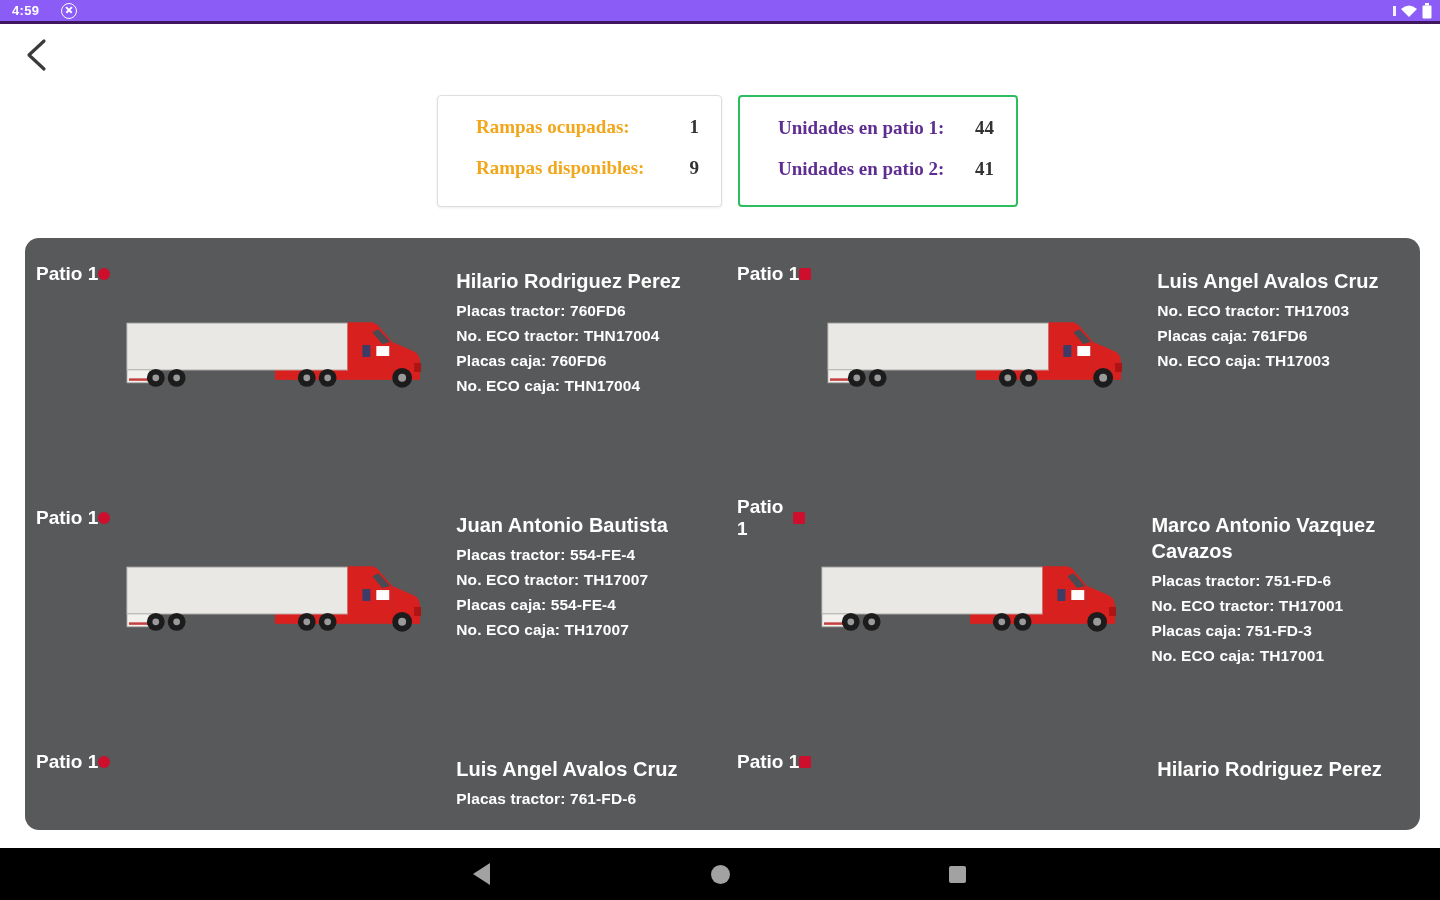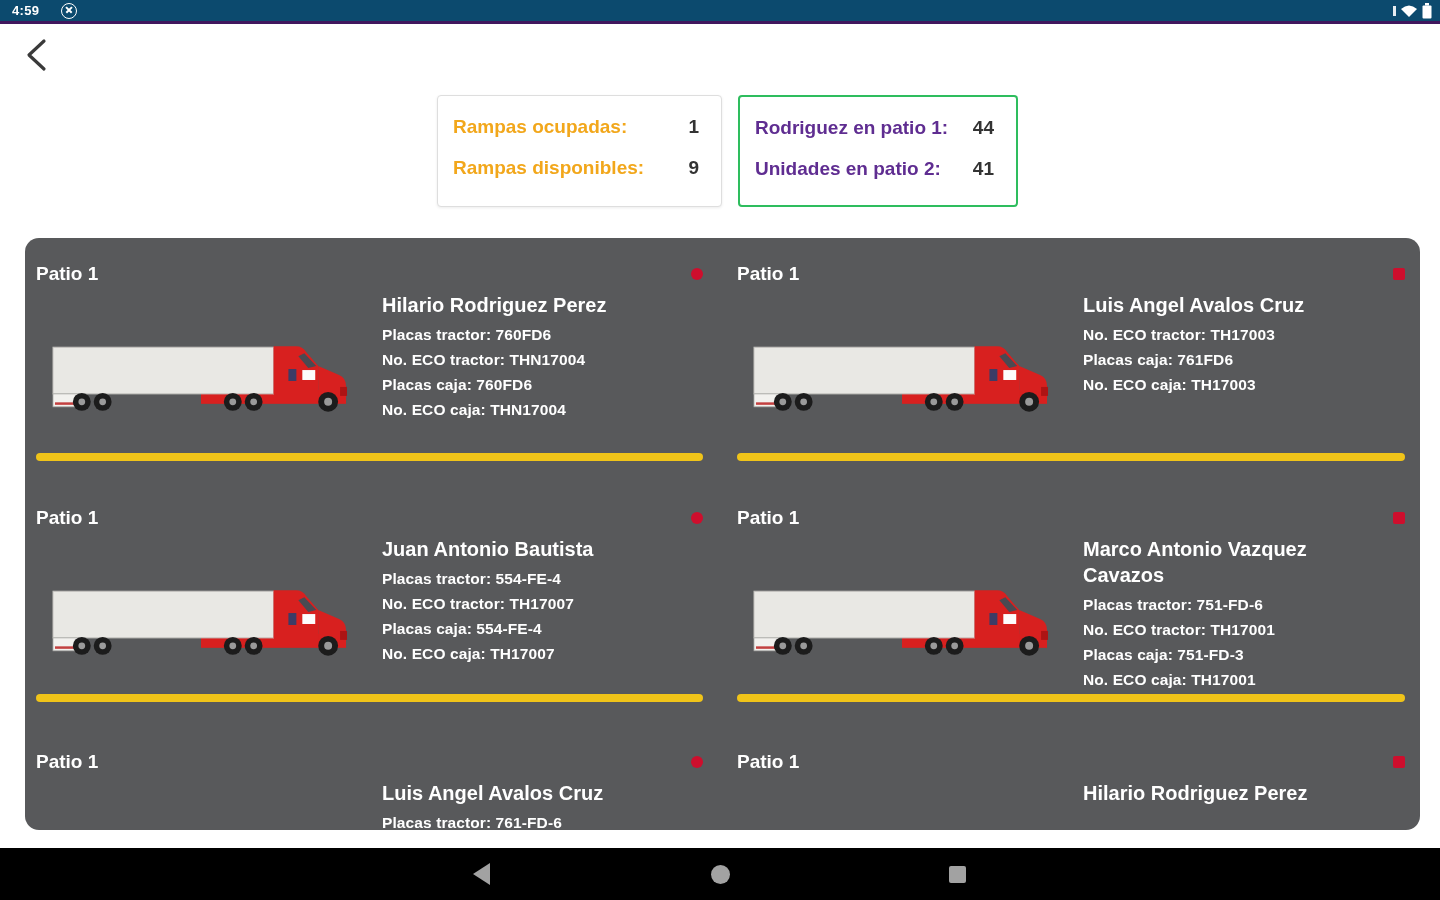--- a/index.html
+++ b/index.html
@@ -1,58 +1,58 @@
 <!DOCTYPE html>
 <html><head>
 <meta charset="utf-8">
 <style>
   * { margin:0; padding:0; box-sizing:border-box; }
   html,body { width:1440px; height:900px; background:#fff; overflow:hidden;
               font-family:"Liberation Sans", sans-serif; }
 
   
   .status-bar { position:absolute; left:0; top:0; width:1440px; height:24px;
-                background:#0c4a6e; border-bottom:3px solid #40175E;
+                background:#8b5cf6; border-bottom:3px solid #40175E;
                 display:flex; align-items:center; color:#fff; }
   .sb-time { font-size:13px; font-weight:bold; margin-left:12px; letter-spacing:.3px; }
   .sb-circle { width:16px; height:16px; border:1.6px solid #fff; border-radius:50%;
                margin-left:22px; position:relative; }
   .sb-circle::before, .sb-circle::after { content:""; position:absolute; left:2.6px; top:5.8px;
                width:8px; height:1.6px; background:#fff; }
   .sb-circle::before { transform:rotate(45deg); }
   .sb-circle::after  { transform:rotate(-45deg); }
   .sb-right { margin-left:auto; display:flex; align-items:center; gap:5px; margin-right:8px; }
   .sb-bar { width:3px; height:10px; background:#fff; opacity:.9; }
   .wifi-icon svg, .battery-icon svg { display:block; }
 
   
   .back-btn { position:absolute; left:16px; top:36px; width:40px; height:40px;
               background:none; border:none; cursor:pointer; }
 
   
   .summary-box { position:absolute; top:95px; height:112px; background:#fff;
-                 border-radius:4px; padding:20px 22px 0 15px; }
+                 border-radius:4px; padding:20px 22px 0 38px;font-family:Liberation Serif, serif; }
   .box-ramps { left:437px; width:285px; border:1px solid #DEDEDE;
                box-shadow:0 1px 3px rgba(0,0,0,.08); }
   .box-units { left:738px; width:280px; border:2px solid #2EBD5E; }
   .sum-row { display:flex; justify-content:space-between; align-items:baseline;
              height:41px; }
   .sum-label { font-size:19px; font-weight:bold; }
   .box-ramps .sum-label { color:#F2A71B; }
   .box-units .sum-label { color:#5F2D91; }
   .sum-value { font-size:19px; font-weight:bold; color:#333; }
 
   
   .panel { position:absolute; left:25px; top:238px; width:1395px; height:592px;
            background:#58595B; border-radius:14px; overflow:hidden;
            padding:0 14px 0 11px; }
   .grid { display:grid; grid-template-columns:667px 668px; column-gap:34px;
           grid-template-rows:223px 241px 220px; }
 
-  .card { display:flex; flex-direction:column; cursor:pointer; }
+  .card { display:flex; flex-direction:row; cursor:pointer; }
   .card.r1 { padding-top:24px; }
   .card.r2 { padding-top:45px; }
   .card.r3 { padding-top:48px; }
   .card-head { display:flex; justify-content:space-between; align-items:center; height:24px; }
   .patio-label { font-size:19px; font-weight:bold; color:#fff; }
   .dot { width:12px; height:12px; background:#CE0E2D; flex:0 0 12px; }
   .dot.circle { border-radius:50%; }
   .dot.square { border-radius:2px; }
 
   .card-body { display:flex; margin-top:6px; }
@@ -144,21 +144,21 @@
     <span class="sum-value">1</span>
   </div>
   <div class="sum-row">
     <span class="sum-label">Rampas disponibles:</span>
     <span class="sum-value">9</span>
   </div>
 </div>
 
 <div class="summary-box box-units">
   <div class="sum-row">
-    <span class="sum-label">Rodriguez en patio 1:</span>
+    <span class="sum-label">Unidades en patio 1:</span>
     <span class="sum-value">44</span>
   </div>
   <div class="sum-row">
     <span class="sum-label">Unidades en patio 2:</span>
     <span class="sum-value">41</span>
   </div>
 </div>
 
 <div class="panel">
   <div class="grid">

